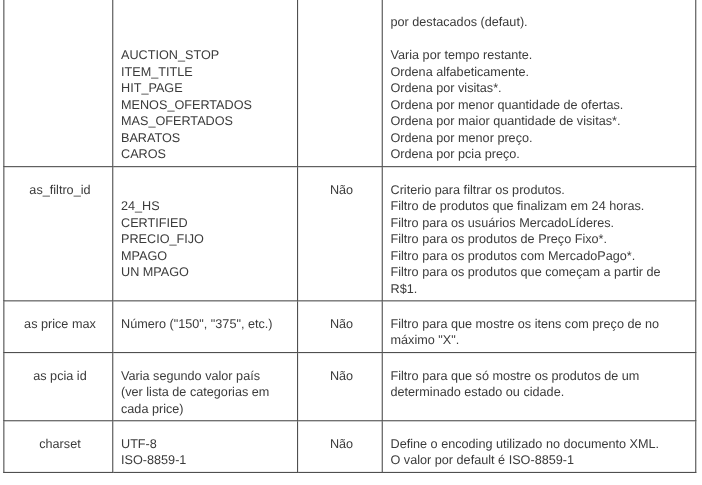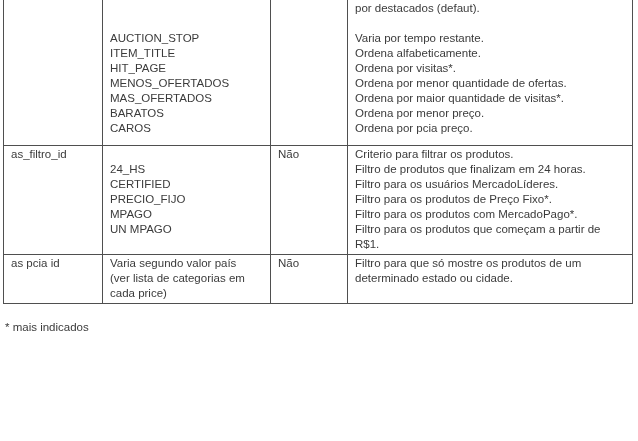--- a/index.html
+++ b/index.html
@@ -18,26 +18,27 @@
   }
   table.params {
     border-collapse: collapse;
     table-layout: fixed;
     margin: 0 0 0 3px;
     width: 629px;
   }
   table.params td {
     border: 1px solid #4f4f4f;
     vertical-align: top;
-    padding: 1px 4px 2px 7px;
+    padding: 14px 4px 2px 7px;
     overflow: hidden;
   }
   
   table.params tr:first-child td { border-top: none; }
   td.col-center {
+    text-align: center;
     padding-left: 2px;
     padding-right: 2px;
   }
   .line { min-height: 15px; white-space: nowrap; }
   td.col-left .line { white-space: normal; }
   .row-0 { height: 145px; }
   .row-1 { height: 105px; }
   .row-2 { height: 33px; }
   .row-3 { height: 29px; }
   .row-4 { height: 46px; }
@@ -106,33 +107,64 @@
           <td class="col-left">
             <div class="line">Criterio para filtrar os produtos.</div>
             <div class="line">Filtro de produtos que finalizam em 24 horas.</div>
             <div class="line">Filtro para os usuários MercadoLíderes.</div>
             <div class="line">Filtro para os produtos de Preço Fixo*.</div>
             <div class="line">Filtro para os produtos com MercadoPago*.</div>
             <div class="line">Filtro para os produtos que começam a partir de</div>
             <div class="line">R$1.</div>
           </td>
         </tr>
+        <tr class="row-2">
+          <td class="col-center">
+            <div class="line">as  price  max</div>
+          </td>
+          <td class="col-left">
+            <div class="line">Número ("150", "375", etc.)</div>
+          </td>
+          <td class="col-center">
+            <div class="line">Não</div>
+          </td>
+          <td class="col-left">
+            <div class="line">Filtro para que mostre os itens com preço de no</div>
+            <div class="line">máximo "X".</div>
+          </td>
+        </tr>
         <tr class="row-4">
           <td class="col-center">
             <div class="line">as  pcia  id</div>
           </td>
           <td class="col-left">
             <div class="line">Varia segundo valor país</div>
             <div class="line">(ver lista de categorias em</div>
             <div class="line">cada price)</div>
           </td>
           <td class="col-center">
             <div class="line">Não</div>
           </td>
           <td class="col-left">
             <div class="line">Filtro para que só mostre os produtos de um</div>
             <div class="line">determinado estado ou cidade.</div>
           </td>
         </tr>
+        <tr class="row-5">
+          <td class="col-center">
+            <div class="line">charset</div>
+          </td>
+          <td class="col-left">
+            <div class="line">UTF-8</div>
+            <div class="line">ISO-8859-1</div>
+          </td>
+          <td class="col-center">
+            <div class="line">Não</div>
+          </td>
+          <td class="col-left">
+            <div class="line">Define o encoding utilizado no documento XML.</div>
+            <div class="line">O valor por default é ISO-8859-1</div>
+          </td>
+        </tr>
       </tbody>
   </table>
   <div class="footnote">* mais indicados</div>
 </div>
 
 </body></html>

